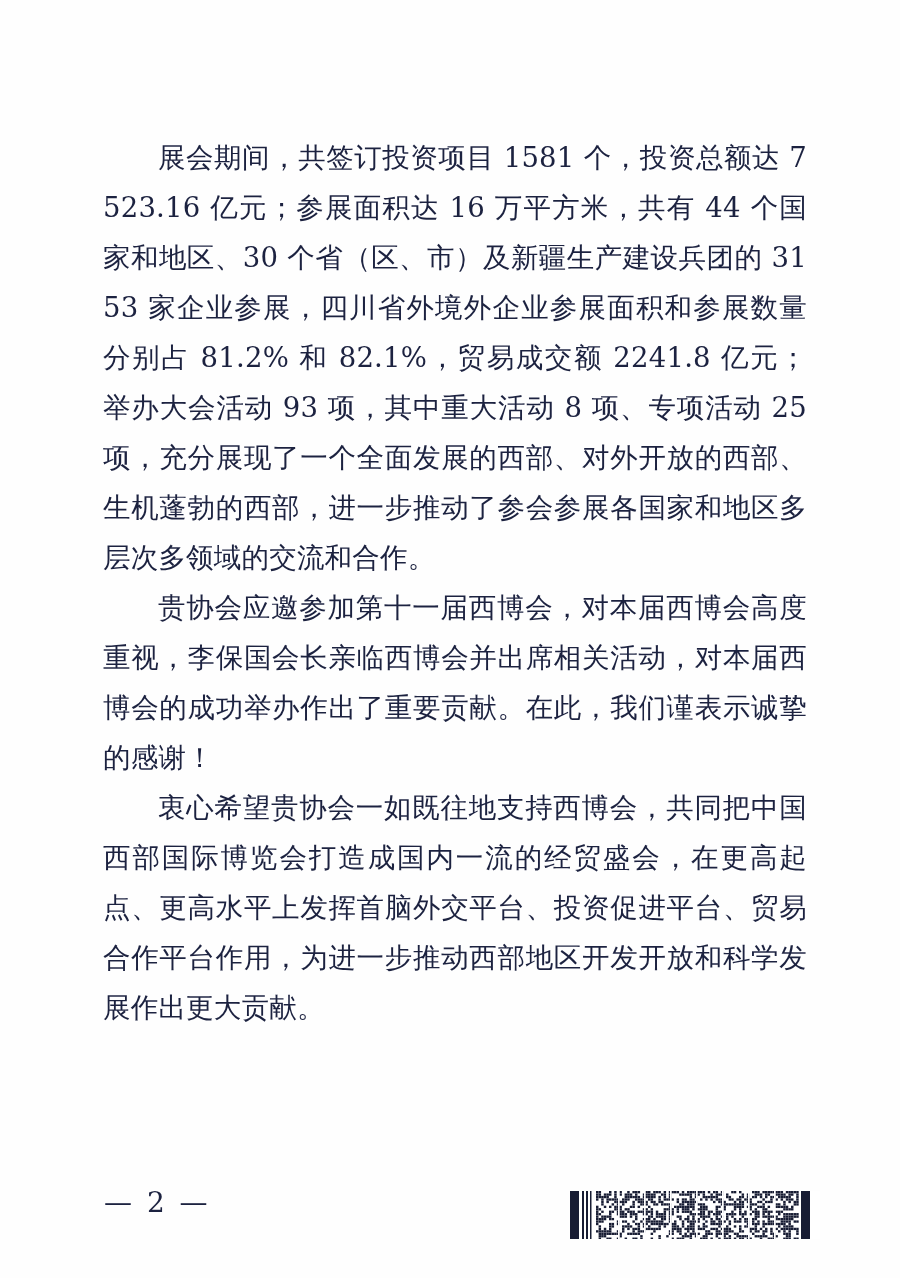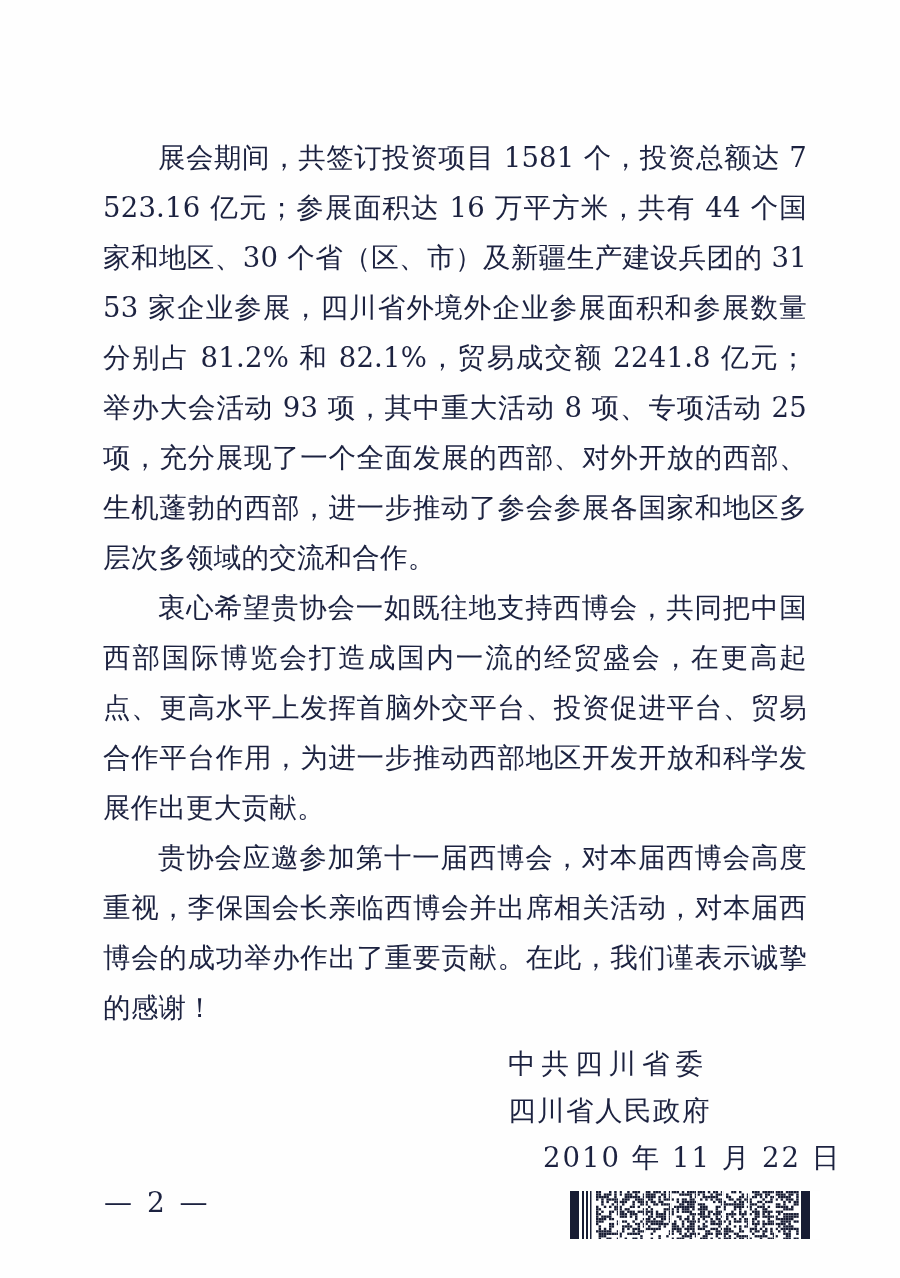--- a/index.html
+++ b/index.html
@@ -108,29 +108,24 @@
     height: 48px;
   }
 </style>
 </head>
 <body>
 
 <div class="page">
 
   <div class="doc-body">
     <p class="para">展会期间，共签订投资项目 1581 个，投资总额达 7523.16 亿元；参展面积达 16 万平方米，共有 44 个国家和地区、30 个省（区、市）及新疆生产建设兵团的 3153 家企业参展，四川省外境外企业参展面积和参展数量分别占 81.2% 和 82.1%，贸易成交额 2241.8 亿元；举办大会活动 93 项，其中重大活动 8 项、专项活动 25 项，充分展现了一个全面发展的西部、对外开放的西部、生机蓬勃的西部，进一步推动了参会参展各国家和地区多层次多领域的交流和合作。</p>
+    <p class="para">贵协会应邀参加第十一届西博会，对本届西博会高度重视，李保国会长亲临西博会并出席相关活动，对本届西博会的成功举办作出了重要贡献。在此，我们谨表示诚挚的感谢！</p>
     <p class="para">衷心希望贵协会一如既往地支持西博会，共同把中国西部国际博览会打造成国内一流的经贸盛会，在更高起点、更高水平上发挥首脑外交平台、投资促进平台、贸易合作平台作用，为进一步推动西部地区开发开放和科学发展作出更大贡献。</p>
-    <p class="para">贵协会应邀参加第十一届西博会，对本届西博会高度重视，李保国会长亲临西博会并出席相关活动，对本届西博会的成功举办作出了重要贡献。在此，我们谨表示诚挚的感谢！</p>
   </div>
 
-  <div class="signature">
-    <div class="sig-line sig-org1">中共四川省委</div>
-    <div class="sig-line sig-org2">四川省人民政府</div>
-    <div class="sig-line sig-date">2010 年 11 月 22 日</div>
-  </div>
 
   <div class="footer">
     <div class="page-number">— 2 —</div>
 
     <div class="barcode-wrap">
       <svg viewBox="0 0 250 48" preserveAspectRatio="none" aria-hidden="true">
         <g id="barcode-bars" fill="#171c33">
             <rect x="0" y="0" width="9" height="48" fill="#171c33"></rect>
             <rect x="12" y="0" width="2" height="48" fill="#171c33"></rect>
             <rect x="16" y="0" width="2" height="48" fill="#171c33"></rect>

